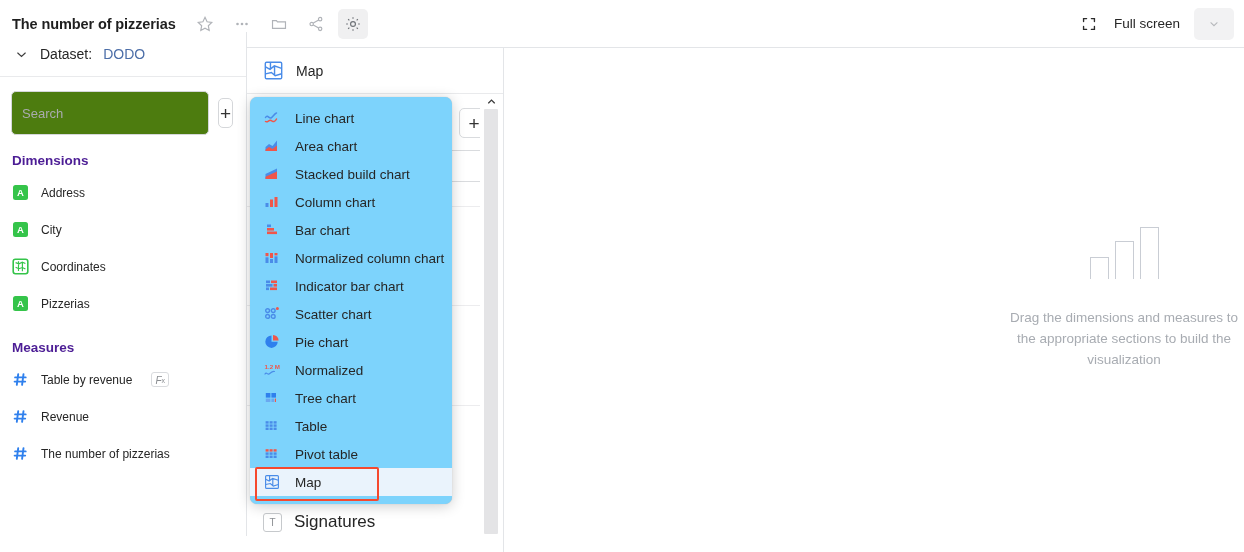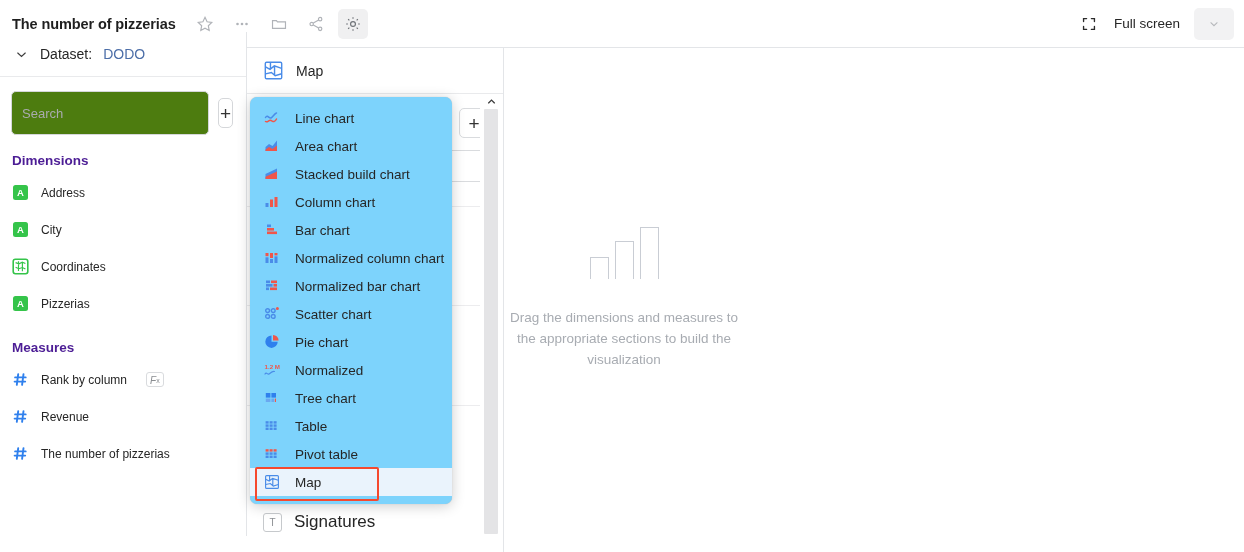--- a/index.html
+++ b/index.html
@@ -140,21 +140,21 @@
     color: #3c3c3c; font-size: 10px;
   }
   .c-scroll-track {
     position: absolute; left: 4px; top: 15px; width: 14px; height: 425px;
     background: #e4e4e6; border-radius: 1px; cursor: pointer;
   }
 
   
   .canvas {
     position: absolute; left: 504px; top: 48px; right: 0; bottom: 0;
-    background: #fff; display: flex; align-items: center; justify-content: flex-start;
+    background: #fff; display: flex; align-items: center; justify-content: flex-end;
   }
   .empty-wrap { text-align: center; margin-top: -6px; }
   .empty-bars { display: flex; align-items: flex-end; justify-content: center;
                 gap: 6px; height: 54px; margin-bottom: 28px; }
   .eb { border: 1.5px solid #c9cdd4; border-bottom: none; width: 19px; }
   .eb1 { height: 22px; }
   .eb2 { height: 38px; }
   .eb3 { height: 52px; }
   .empty-text {
     font-size: 13.5px; color: #a8acb2; line-height: 21px; max-width: 240px;
@@ -305,21 +305,21 @@
 
     <div class="group-title" style="padding-top:18px">Measures</div>
 
     <div>
       <div class="field-row">
         <span class="tIcon">
           <svg width="17" height="17" viewBox="0 0 17 17" stroke="#2f80ed" stroke-width="1.9" stroke-linecap="round">
             <path d="M6.2 3.1L4.8 13.9M11.5 3.1l-1.4 10.8M3.1 6.4h10.6M2.6 10.6h10.6"></path>
           </svg>
         </span>
-        <span class="field-label">Rank by column</span>
+        <span class="field-label">Table by revenue</span>
         <span class="fx-badge">
             <i>F</i>
             <sub>x</sub>
           </span>
       </div>
       <div class="field-row">
         <span class="tIcon">
           <svg width="17" height="17" viewBox="0 0 17 17" stroke="#2f80ed" stroke-width="1.9" stroke-linecap="round">
             <path d="M6.2 3.1L4.8 13.9M11.5 3.1l-1.4 10.8M3.1 6.4h10.6M2.6 10.6h10.6"></path>
           </svg>
@@ -462,21 +462,21 @@
       <span class="mi-icon">
         <svg width="18" height="16" viewBox="0 0 18 16">
           <rect x="2" y="2.5" width="4" height="2.6" fill="#4a8ce8"></rect>
           <rect x="7" y="2.5" width="6" height="2.6" fill="#f0564a"></rect>
           <rect x="2" y="6" width="6.5" height="2.6" fill="#4a8ce8"></rect>
           <rect x="9.5" y="6" width="3.5" height="2.6" fill="#f0564a"></rect>
           <rect x="2" y="9.5" width="3" height="2.6" fill="#4a8ce8"></rect>
           <rect x="6" y="9.5" width="7" height="2.6" fill="#f0564a"></rect>
         </svg>
       </span>
-      <span class="mi-label">Normalized bar chart</span>
+      <span class="mi-label">Indicator bar chart</span>
     </div>
 
     <div class="menu-item">
       <span class="mi-icon">
         <svg width="18" height="16" viewBox="0 0 18 16">
           <circle cx="3.6" cy="4.6" r="1.9" fill="none" stroke="#4a8ce8" stroke-width="1.4"></circle>
           <circle cx="9.2" cy="4.6" r="1.9" fill="none" stroke="#4a8ce8" stroke-width="1.4"></circle>
           <circle cx="3.6" cy="10.4" r="1.9" fill="none" stroke="#4a8ce8" stroke-width="1.4"></circle>
           <circle cx="9.2" cy="10.4" r="1.9" fill="none" stroke="#4a8ce8" stroke-width="1.4"></circle>
           <circle cx="13.4" cy="2.6" r="1.5" fill="#f0564a"></circle>

